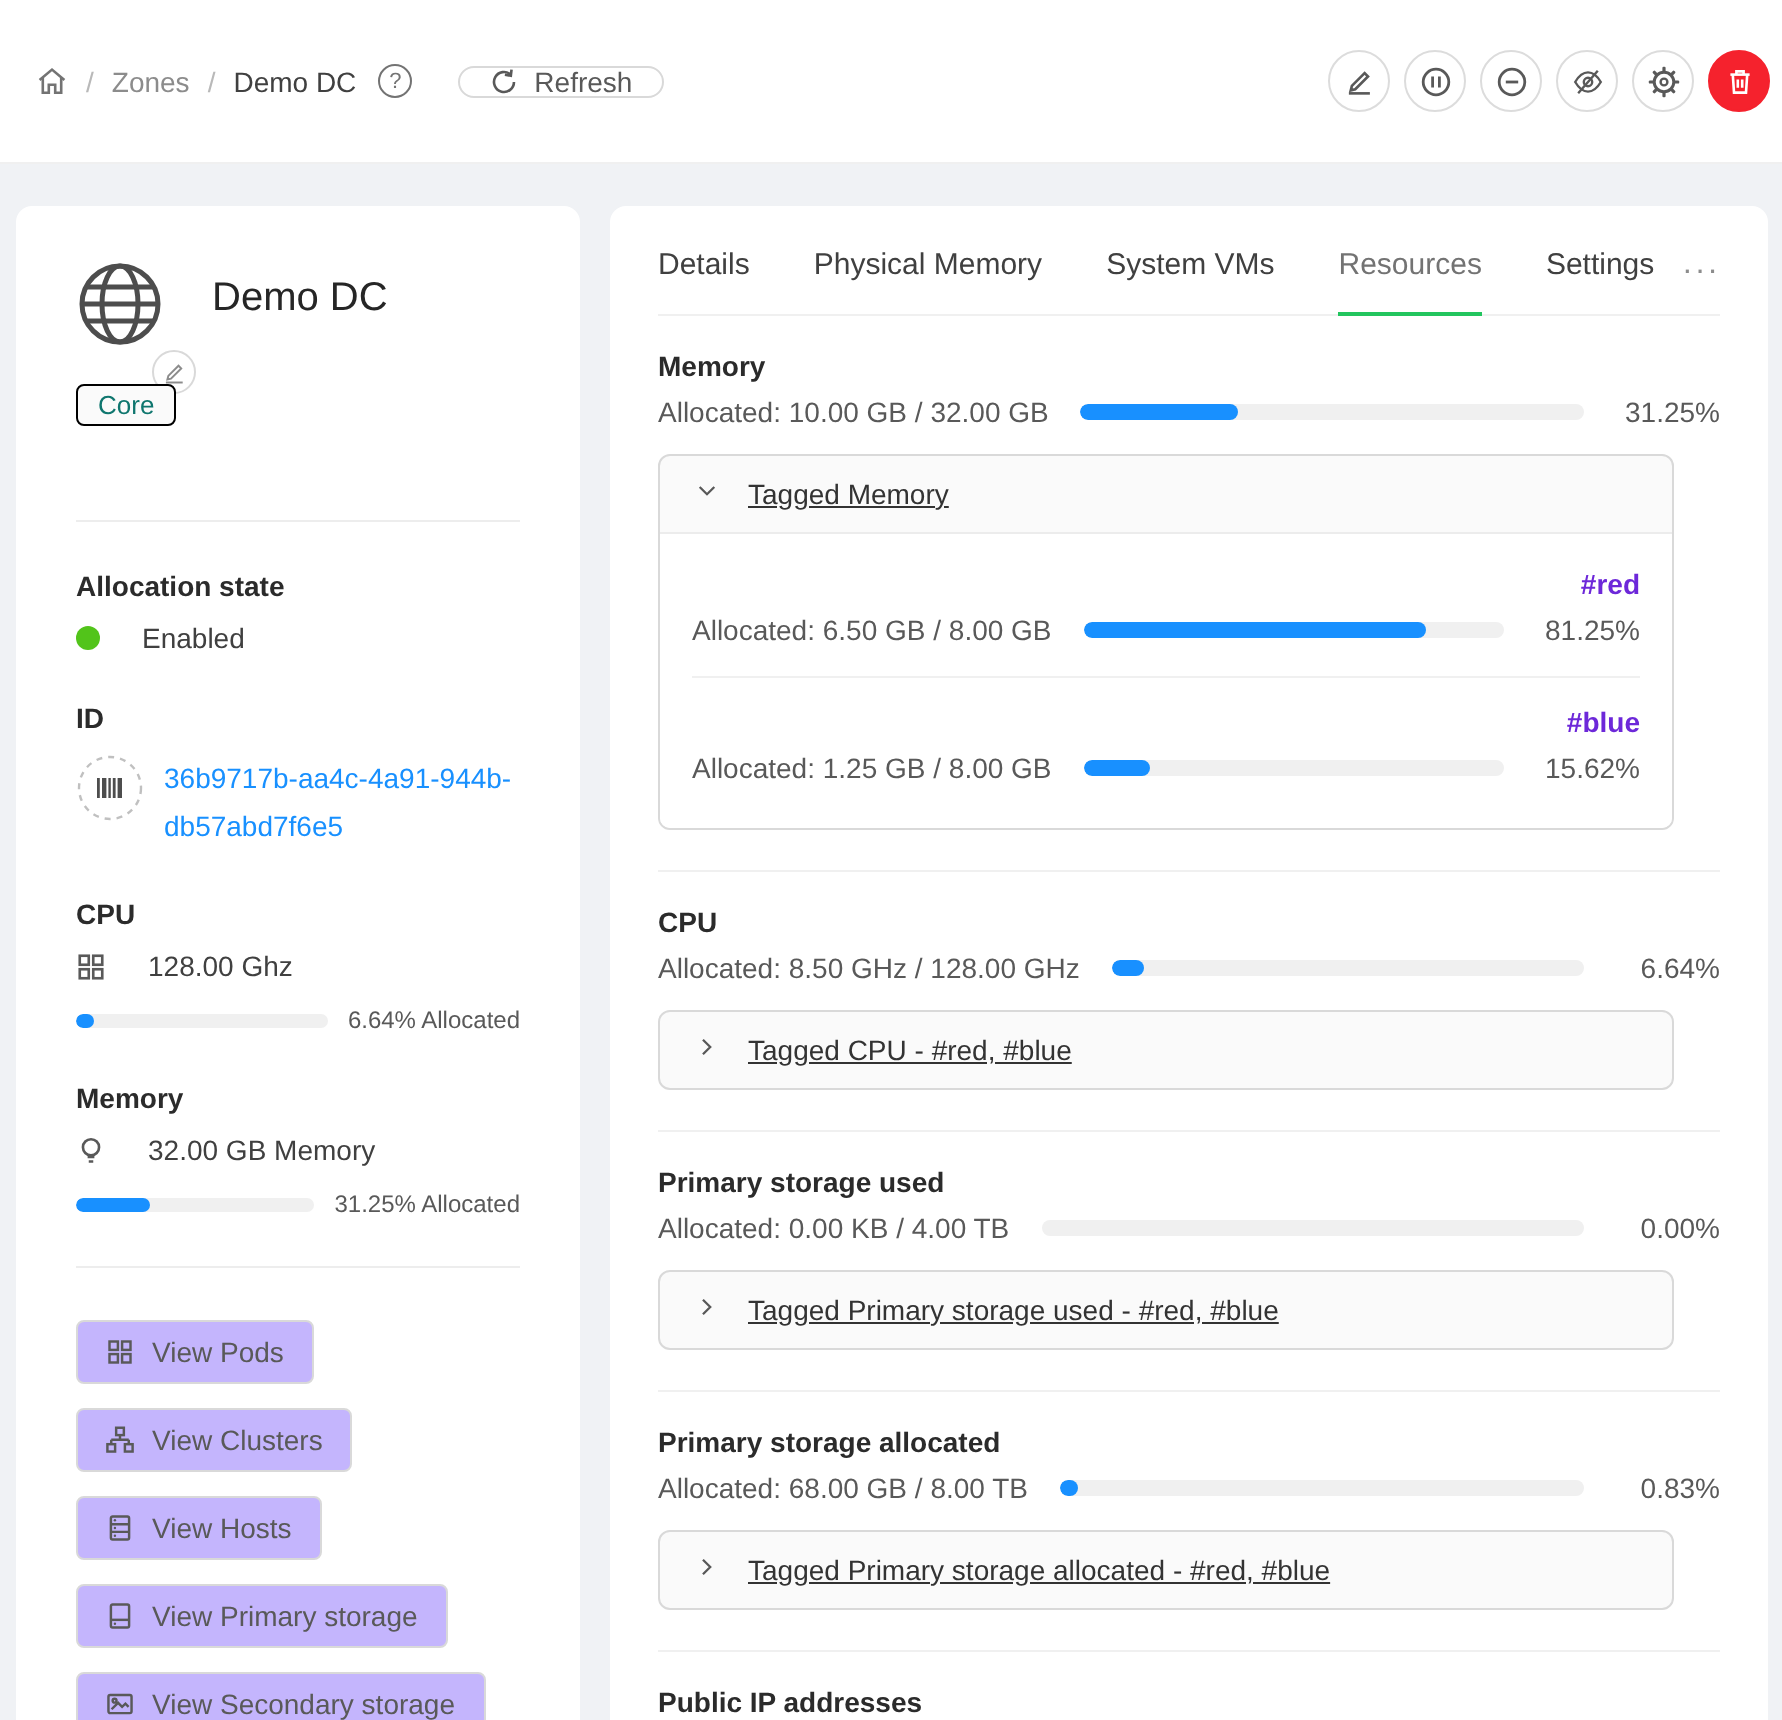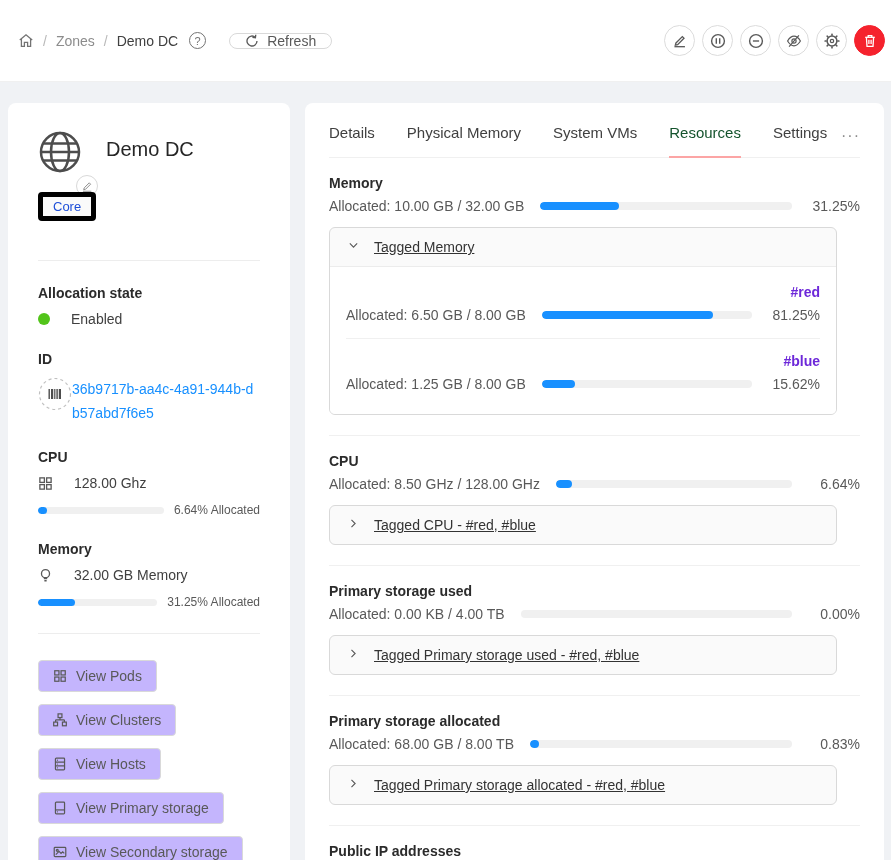--- a/index.html
+++ b/index.html
@@ -24,40 +24,40 @@
   .content { position:relative; height:778px; }
   .card { position:absolute; top:21px; background:#fff; border-radius:8px; }
   .info-card { left:8px; width:282px; height:900px; padding:25px 30px 0; }
   .main-card { left:305px; width:579px; height:900px; padding:0 24px; }
 
   
   .zone-head { position:relative; height:112px; }
   .globe { position:absolute; left:0; top:2px; color:#4d4d4d; }
   .zone-title { position:absolute; left:68px; top:10px; font-size:20px; font-weight:500; color:#262626; }
   .edit-badge { position:absolute; left:38px; top:47px; width:22px; height:22px; border-radius:50%; border:1px solid #d9d9d9; background:#fff; color:#8c8c8c; display:flex; align-items:center; justify-content:center; cursor:pointer; }
-  .core-tag { position:absolute; left:0; top:64px; border:5px solid #000000; background:#fafafa; border-radius:4px; padding:2px 10px; font-size:13px; color:#1d4ed8; }
+  .core-tag { position:absolute; left:0; top:64px; border:1px solid #000000; background:#fafafa; border-radius:4px; padding:2px 10px; font-size:13px; color:#0f766e; }
   .divider { border-top:1px solid #ededed; margin:20px 0 24px; }
   .side-sec { margin-bottom:24px; }
   .side-label { font-weight:700; color:#2b2b2b; margin-bottom:10px; }
   .side-row { display:flex; align-items:center; gap:21px; color:#404040; }
   .status-dot { width:12px; height:12px; border-radius:50%; background:#52c41a; }
-  .id-row { display:flex; align-items:flex-start; }
+  .id-row { display:flex; align-items:flex-start; gap:10px; }
   .uuid { color:#1890ff; line-height:24px; word-break:break-all; cursor:pointer; }
   .side-icon { color:#595959; }
   .mini-prog { display:flex; align-items:center; margin-top:12px; }
   .mini-track { flex:1; height:7px; background:#f0f0f0; border-radius:100px; overflow:hidden; }
   .mini-fill { height:100%; background:#1890ff; border-radius:100px; }
   .mini-pct { font-size:12px; color:#595959; margin-left:10px; white-space:nowrap; }
   .actions { padding-top:2px; }
   .action-btn { display:flex; align-items:center; gap:9px; border:1px solid #d9d9d9; background:#c4b5fd; border-radius:4px; height:32px; padding:0 14px; margin-bottom:12px; font-size:14px; font-family:inherit; color:#595959; cursor:pointer; }
 
   
   .tabs { position:relative; display:flex; gap:32px; padding-top:21px; border-bottom:1px solid #f0f0f0; }
   .tab { padding-bottom:15px; font-size:15px; color:#404040; cursor:pointer; }
-  .tab.active { color:#14532d; border-bottom:2px solid #fca5a5; margin-bottom:-1px; }
+  .tab.active { color:#737373; border-bottom:2px solid #22c55e; margin-bottom:-1px; }
   .tabs-more { position:absolute; right:0; top:24px; color:#8c8c8c; font-size:16px; letter-spacing:1px; cursor:pointer; }
 
   
   .res-section { padding:17px 0 20px; }
   .res-section + .res-section { border-top:1px solid #f0f0f0; }
   .res-title { font-weight:700; color:#2b2b2b; margin-bottom:7px; }
   .res-row { display:flex; align-items:center; }
   .res-alloc { color:#595959; white-space:nowrap; }
   .bar { flex:1; height:8px; background:#f0f0f0; border-radius:100px; margin:0 12px 0 16px; overflow:hidden; }
   .bar-fill { height:100%; background:#1890ff; border-radius:100px; }

